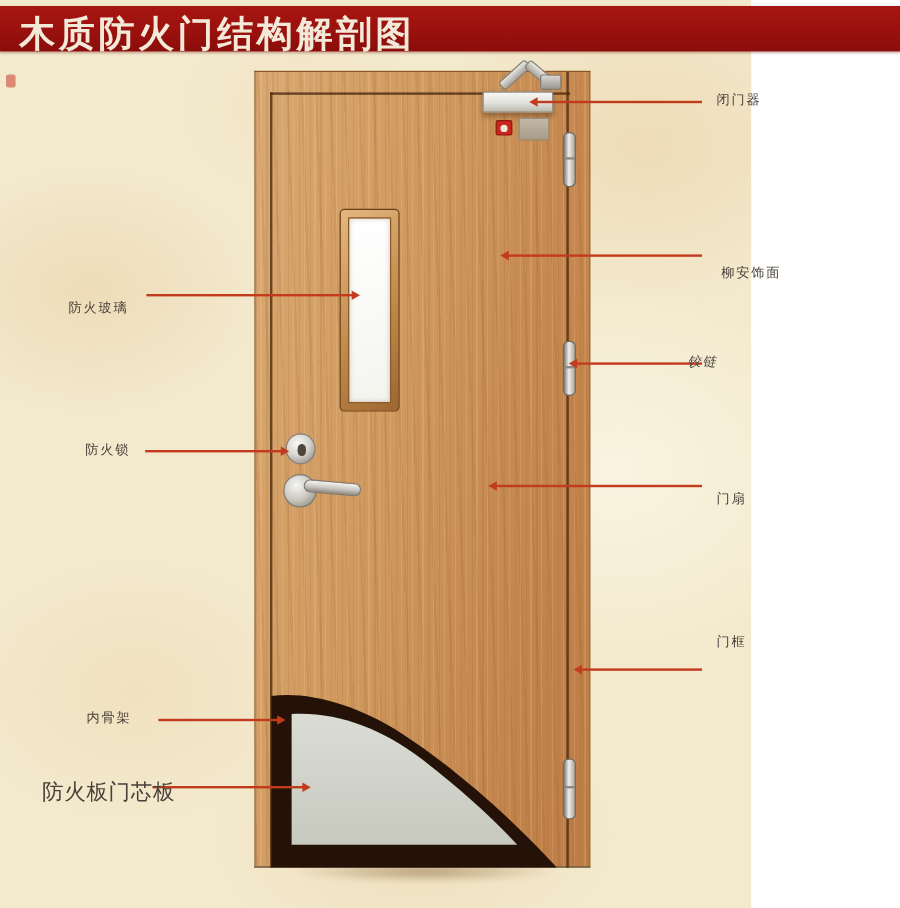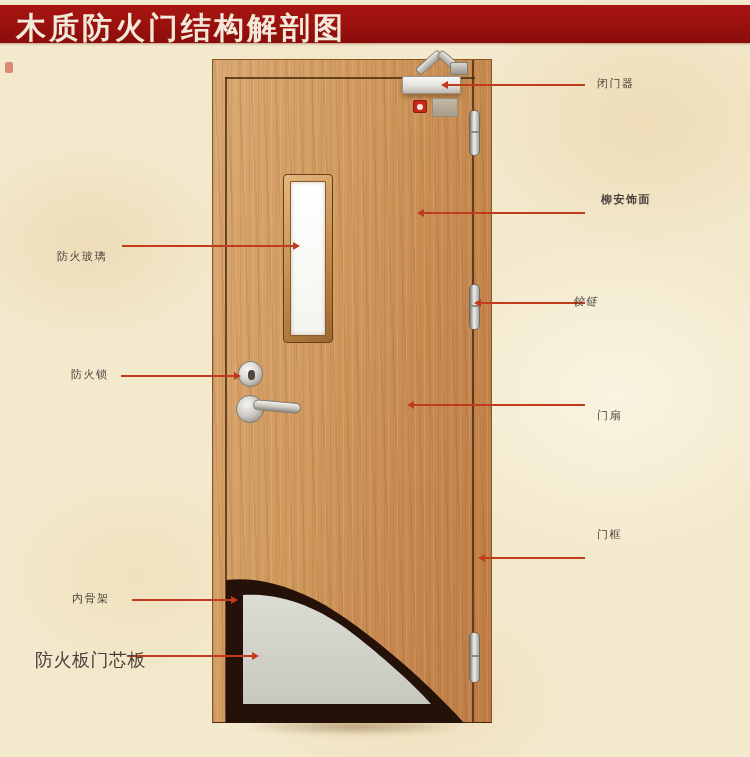--- a/index.html
+++ b/index.html
@@ -1,18 +1,18 @@
 <!DOCTYPE html>
 <html><head>
 <meta charset="utf-8">
 <style>
   html,body{margin:0;padding:0;}
   body{width:750px;height:757px;overflow:hidden;
        font-family:"Liberation Sans","DejaVu Sans",sans-serif;}
-  #page{position:relative;width:750px;height:757px;
+  #page{position:relative;width:626px;height:757px;
     background-color:#f3e9cd;
     background-image:
       radial-gradient(ellipse 220px 160px at 12% 32%, rgba(228,200,148,.38), transparent 65%),
       radial-gradient(ellipse 280px 210px at 86% 16%, rgba(230,203,152,.42), transparent 65%),
       radial-gradient(ellipse 320px 250px at 82% 52%, rgba(255,252,240,.55), transparent 65%),
       radial-gradient(ellipse 230px 170px at 18% 76%, rgba(236,214,168,.40), transparent 65%),
       radial-gradient(ellipse 260px 170px at 55% 92%, rgba(231,206,156,.35), transparent 65%),
       radial-gradient(ellipse 160px 120px at 40% 12%, rgba(240,222,180,.35), transparent 65%);
   }
   
@@ -159,19 +159,19 @@
   <div class="lead al" style="left:423px;top:212px;width:162px;"></div>
   <div class="lead al" style="left:480px;top:302px;width:105px;"></div>
   <div class="lead al" style="left:413px;top:404px;width:172px;"></div>
   <div class="lead al" style="left:484px;top:557px;width:101px;"></div>
 
   <div class="clabel" style="left:57px;top:237px;margin-top:12px;">防火玻璃</div>
   <div class="clabel" style="left:71px;top:367px;">防火锁</div>
   <div class="clabel" style="left:72px;top:591px;">内骨架</div>
   <div class="clabel small" style="left:35px;top:648px;">防火板门芯板</div>
   <div class="clabel" style="left:597px;top:76px;">闭门器</div>
-  <div class="clabel" style="left:601px;top:192px;font-weight:bold;">柳安饰面</div>
+  <div class="clabel" style="left:601px;top:220px;">柳安饰面</div>
   <div class="clabel" style="left:573px;top:294px;font-style:italic;">铰链</div>
   <div class="clabel" style="left:597px;top:408px;">门扇</div>
   <div class="clabel" style="left:597px;top:527px;">门框</div>
 
 
 </div>
 
 </body></html>

